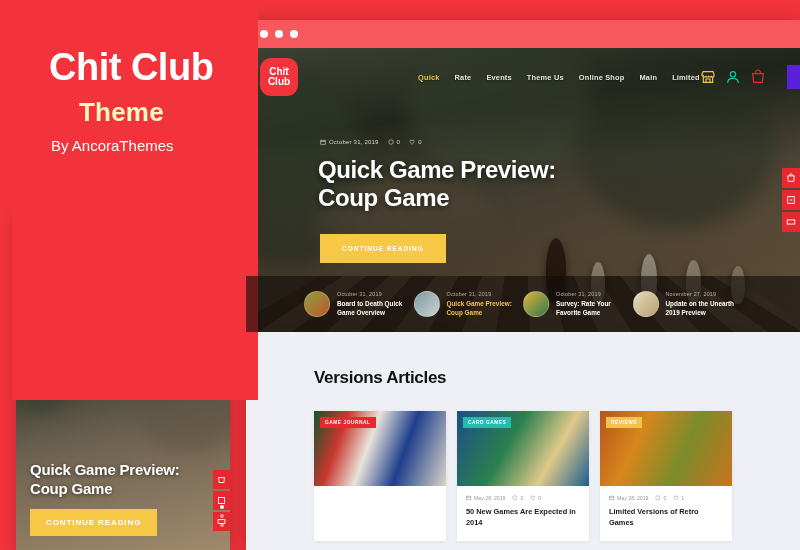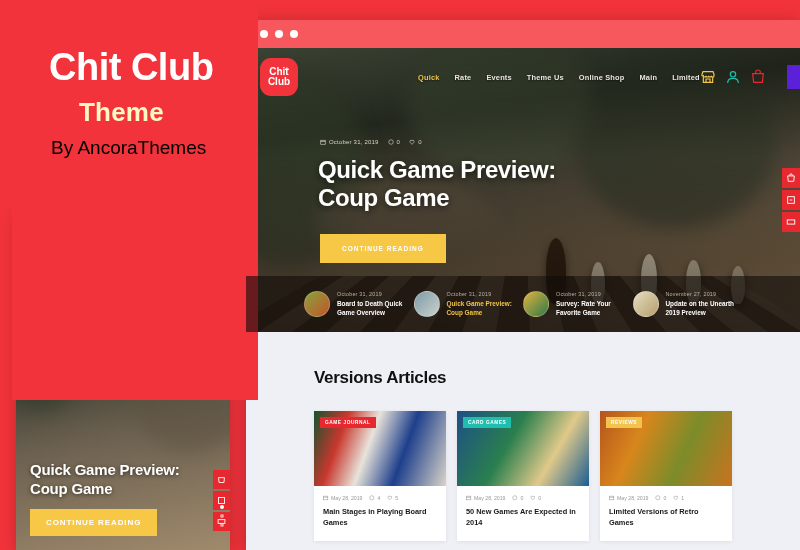--- a/index.html
+++ b/index.html
@@ -23,21 +23,21 @@
     letter-spacing: -0.5px; line-height: 1;
   }
   #promo-sub {
     position: absolute; left: 39px; top: 97px;
     font-size: 26px; color: #fef9c3; font-weight: 700;
     letter-spacing: 0.2px;
     margin-left: 28px;
   }
   #promo-by {
     position: absolute; left: 39px; top: 137px;
-    font-size: 19px; color: #000000; font-weight: 400;
+    font-size: 15px; color: #ffffff; font-weight: 400;
   }
 
   
   #phone {
     position: absolute; left: 16px; top: 212px;
     width: 214px; height: 338px;
     background: #fff;
     border-radius: 5px 5px 0 0;
     overflow: hidden;
     box-shadow: 0 3px 16px rgba(0,0,0,0.22);
@@ -441,44 +441,20 @@
       </div>
     </div>
 
     <div id="popular">
       <div id="popular-h">Versions Articles</div>
       <div id="cards">
 
         <div class="card">
           <div class="card-img" style="background:linear-gradient(110deg,#14532d 0%,#c8372d 22%,#e8e3da 42%,#1e3f8c 66%,#d9d4c8 100%)">
             <span class="badge" style="background:#e8282f">GAME JOURNAL</span>
-          </div>
-          <div class="card-body">
-            <div class="card-meta">
-              <span>
-                <svg width="5.5" height="5.5" viewBox="0 0 24 24" fill="none" stroke="#9a9a9f" stroke-width="2.5">
-                    <rect x="3" y="5" width="18" height="16"></rect>
-                    <path d="M3 10h18"></path>
-                  </svg>
-                <em style="font-style:normal">May 28, 2019</em>
-              </span>
-              <span>
-                <svg width="5.5" height="5.5" viewBox="0 0 24 24" fill="none" stroke="#9a9a9f" stroke-width="2.5">
-                    <circle cx="12" cy="12" r="9"></circle>
-                  </svg>
-                <em style="font-style:normal">4</em>
-              </span>
-              <span>
-                <svg width="5.5" height="5.5" viewBox="0 0 24 24" fill="none" stroke="#9a9a9f" stroke-width="2.5">
-                    <path d="M12 21s-8-5-8-11a4 4 0 0 1 8-2 4 4 0 0 1 8 2c0 6-8 11-8 11z"></path>
-                  </svg>
-                <em style="font-style:normal">5</em>
-              </span>
-            </div>
-            <div class="card-title">Main Stages in Playing Board Games</div>
           </div>
         </div>
 
         <div class="card">
           <div class="card-img" style="background:linear-gradient(120deg,#1d4f86 0%,#2a7f4e 40%,#e0c98a 70%,#1b5e92 100%)">
             <span class="badge" style="background:#1fbfb0">CARD GAMES</span>
           </div>
           <div class="card-body">
             <div class="card-meta">
               <span>

